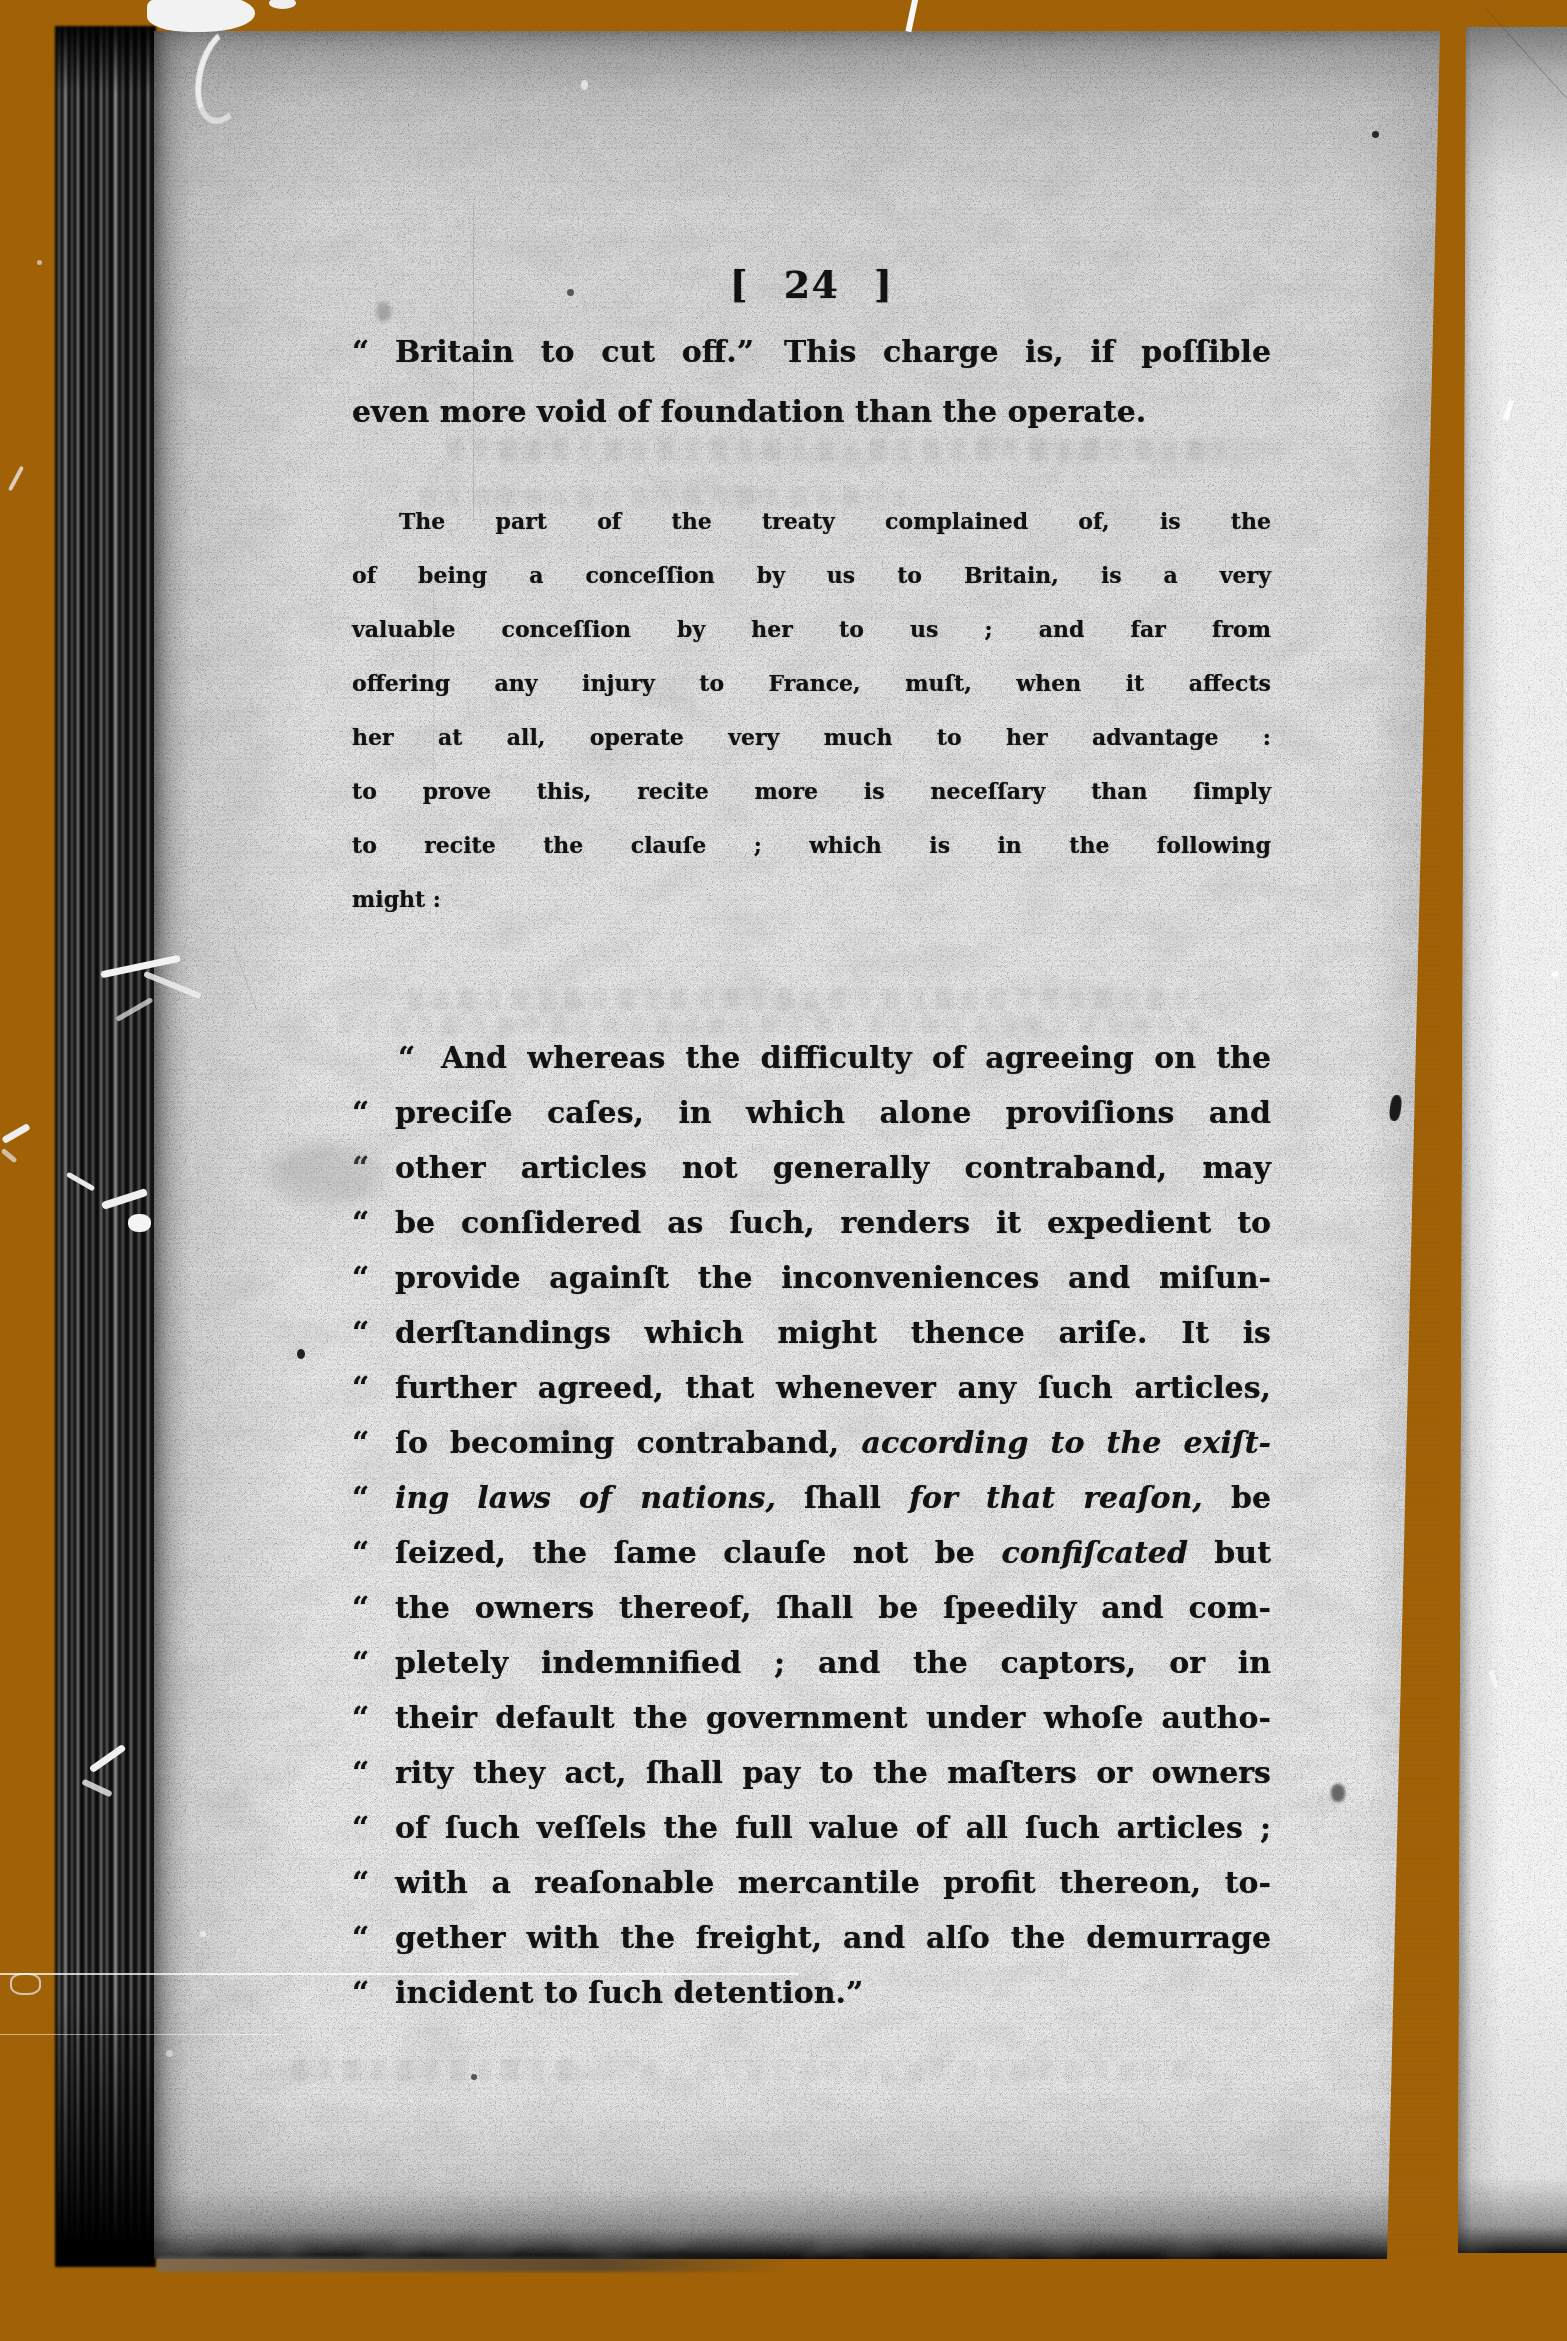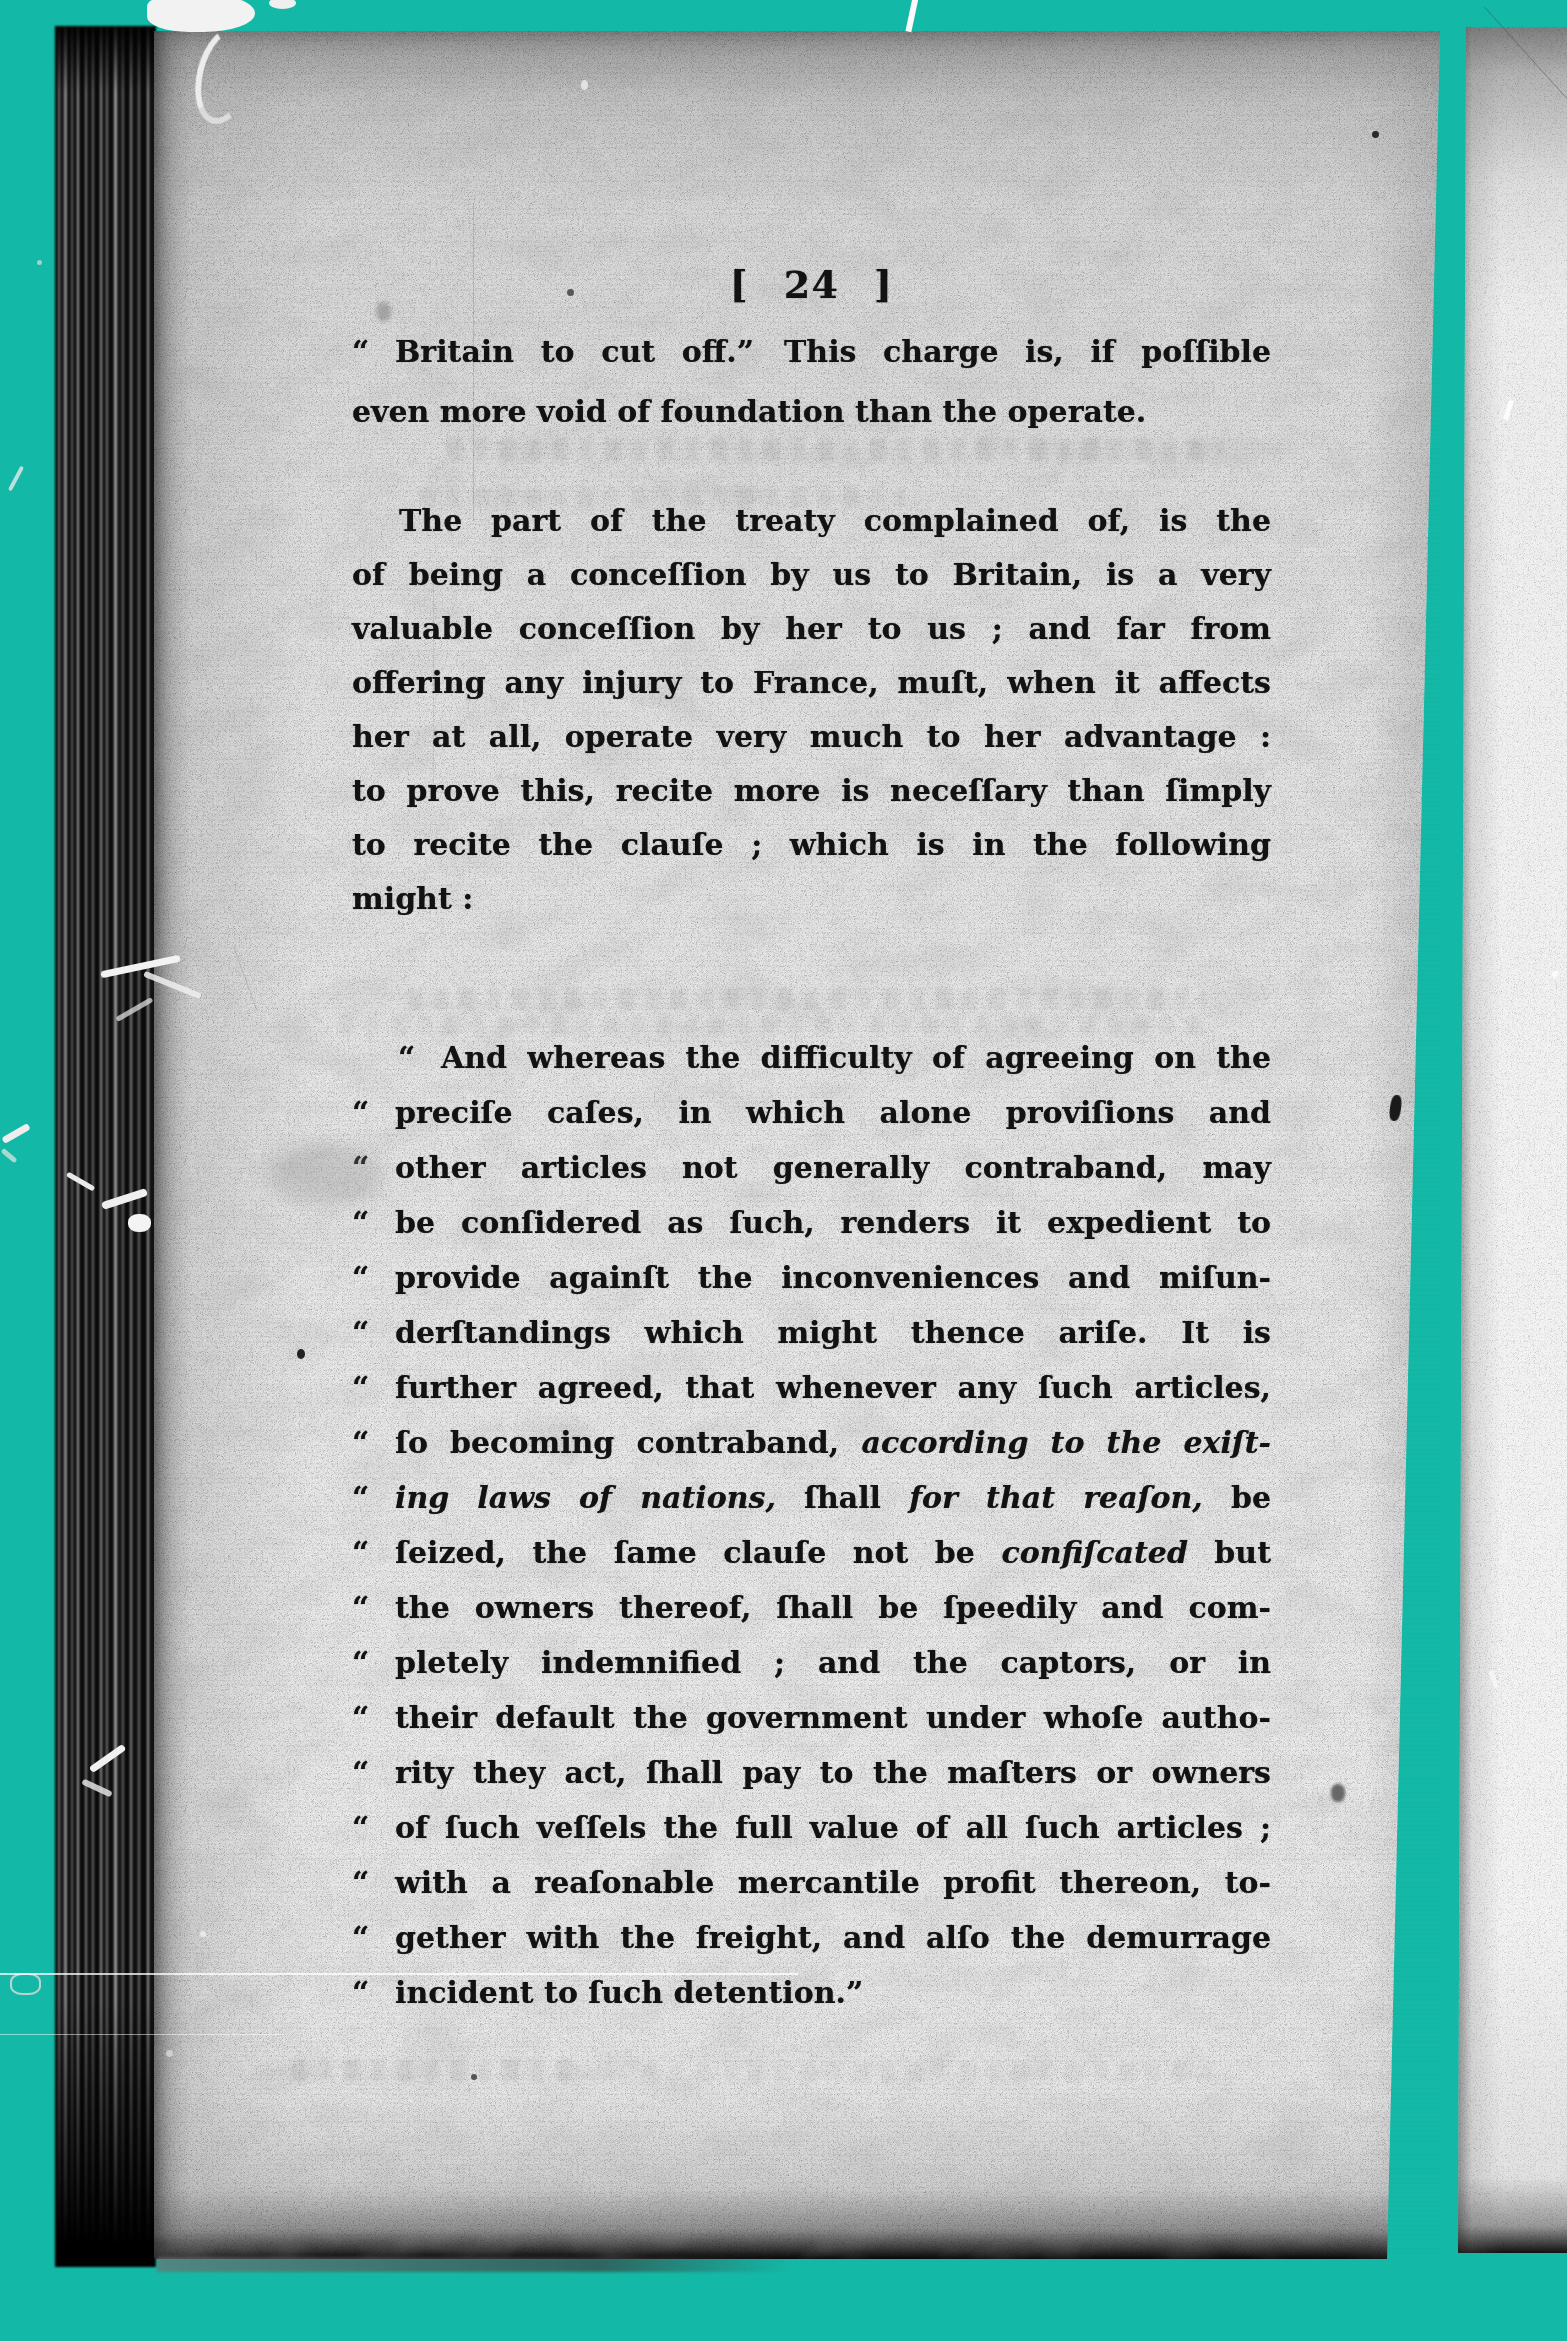--- a/index.html
+++ b/index.html
@@ -1,17 +1,17 @@
 <!DOCTYPE html>
 <html style="font-size:10.8px"><head>
 <meta charset="utf-8">
 <title>Scanned book page</title>
 <style>
   html,body{margin:0;padding:0;background:#060606;}
-  #stage{position:relative;width:1567px;height:2342px;background:#14b8a6;overflow:hidden;
+  #stage{position:relative;width:1567px;height:2342px;background:#a16207;overflow:hidden;
          font-family:"DejaVu Serif","Liberation Serif",serif;}
   
   #spine-edges{position:absolute;left:55px;top:26px;width:101px;height:2241px;
     background:
       linear-gradient(180deg, rgba(0,0,0,.9) 0, rgba(0,0,0,0) 3%, rgba(0,0,0,0) 88%, #000 99%),
       repeating-linear-gradient(90deg,
         #0a0a0a 0 3.4px, #6d6d6d 3.4px 5.4px, #151515 5.4px 9.5px, #8a8a8a 9.5px 11.5px,
         #0c0c0c 11.5px 16px, #5c5c5c 16px 18px, #101010 18px 22px, #9a9a9a 22px 24px,
         #0b0b0b 24px 30px, #777 30px 32px, #111 32px 37px, #666 37px 39px,
         #0a0a0a 39px 45px, #8f8f8f 45px 47px, #131313 47px 51px, #707070 51px 53px,
@@ -37,21 +37,21 @@
   #bottom-edge-band{position:absolute;left:157px;top:2257px;width:636px;height:15px;
     background:linear-gradient(90deg,#6f6f6f,#3c3c3c 70%,rgba(0,0,0,0));
     filter:blur(1.7px);opacity:.65;}
   
   .textcol{position:absolute;left:352px;width:919px;color:#121212;font-weight:bold;
     filter:blur(0.4px);text-shadow:0 0 0.9px rgba(15,15,15,.6);}
   #pageheader{top:252px;height:65px;line-height:65px;font-size:38px;text-align:center;
     word-spacing:20px;letter-spacing:1.4px;}
   .tline{display:flex;}
   .b0 .tline{height:60px;line-height:60px;font-size:30px;}
-  .b1 .tline{height:54px;line-height:54px;font-size:30px;}
+  .b1 .tline{height:54px;line-height:54px;font-size:22px;}
   .b2 .tline{height:55px;line-height:55px;font-size:30px;}
   #block0{top:322px;} #block1{top:494px;} #block2{top:1030px;}
   .qmark{flex:0 0 43px;}
   .ltext{flex:1;display:block;}
   .just .ltext{text-align:justify;text-align-last:justify;}
   .ind-line{margin-left:46px;}
   .ind-text{text-indent:47px;}
   .it{font-style:italic;}
   
   .speck{position:absolute;}

